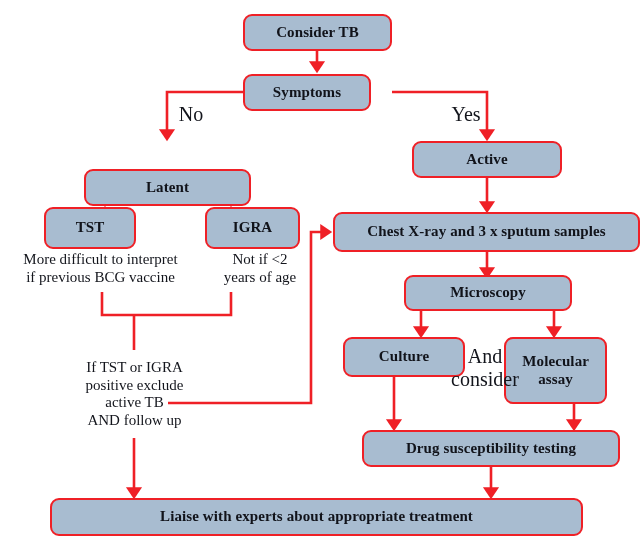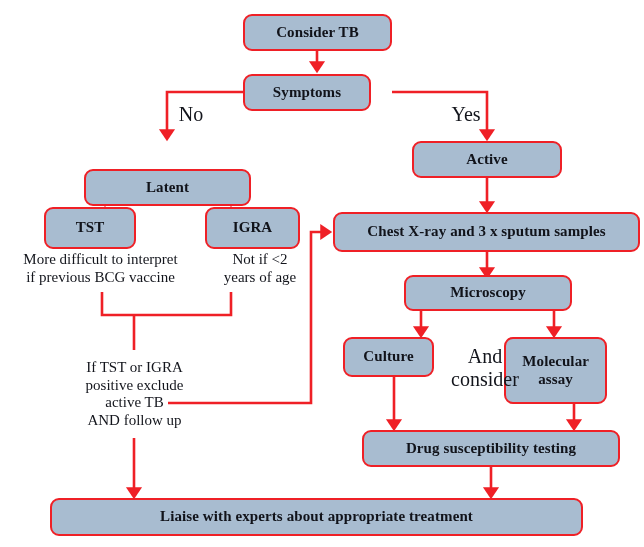--- a/index.html
+++ b/index.html
@@ -113,21 +113,21 @@
   <div class="node" style="left:412px; top:141px; width:150px; height:37px;">Active</div>
 
   <div class="node" style="left:44px; top:207px; width:92px; height:42px;">TST</div>
 
   <div class="node" style="left:205px; top:207px; width:95px; height:42px;">IGRA</div>
 
   <div class="node" style="left:333px; top:212px; width:307px; height:40px;">Chest X-ray and 3 x sputum samples</div>
 
   <div class="node" style="left:404px; top:275px; width:168px; height:36px;">Microscopy</div>
 
-  <div class="node" style="left:343px; top:337px; width:91px; height:40px;">Culture</div>
+  <div class="node" style="left:343px; top:337px; width:122px; height:40px;">Culture</div>
 
   <div class="node" style="left:504px; top:337px; width:103px; height:67px;">Molecular
 assay</div>
 
   <div class="node" style="left:50px; top:498px; width:533px; height:38px;">Liaise with experts about appropriate treatment</div>
 
   <div class="node" style="left:362px; top:430px; width:258px; height:37px;">Drug susceptibility testing</div>
 
   <div class="edge-label" style="left:171px; top:103px; width:40px;">No</div>
 

